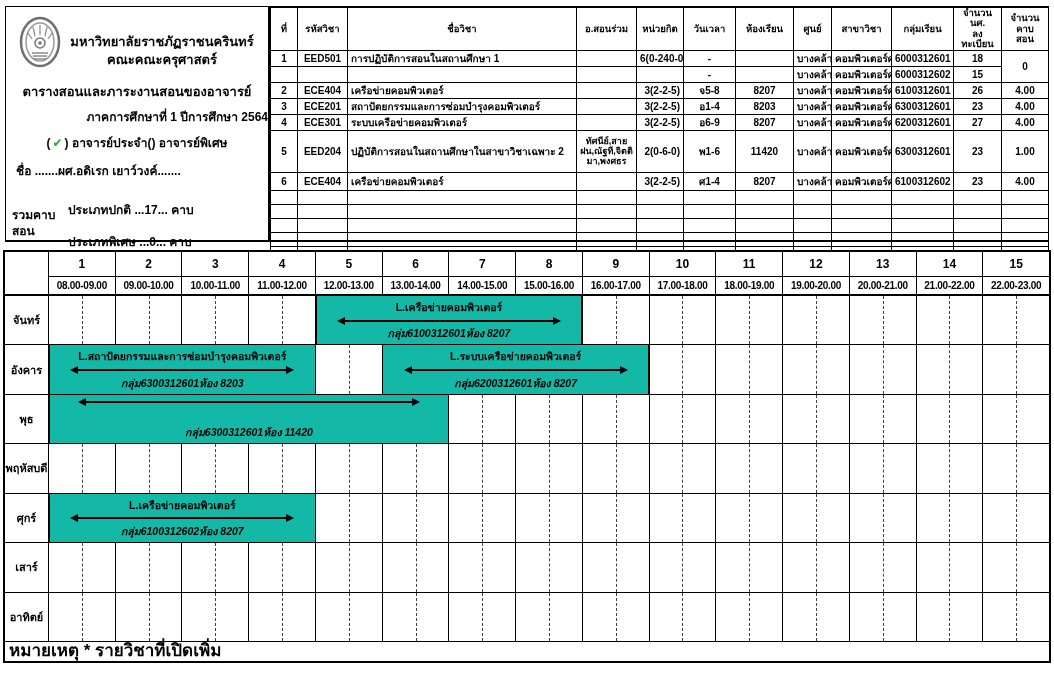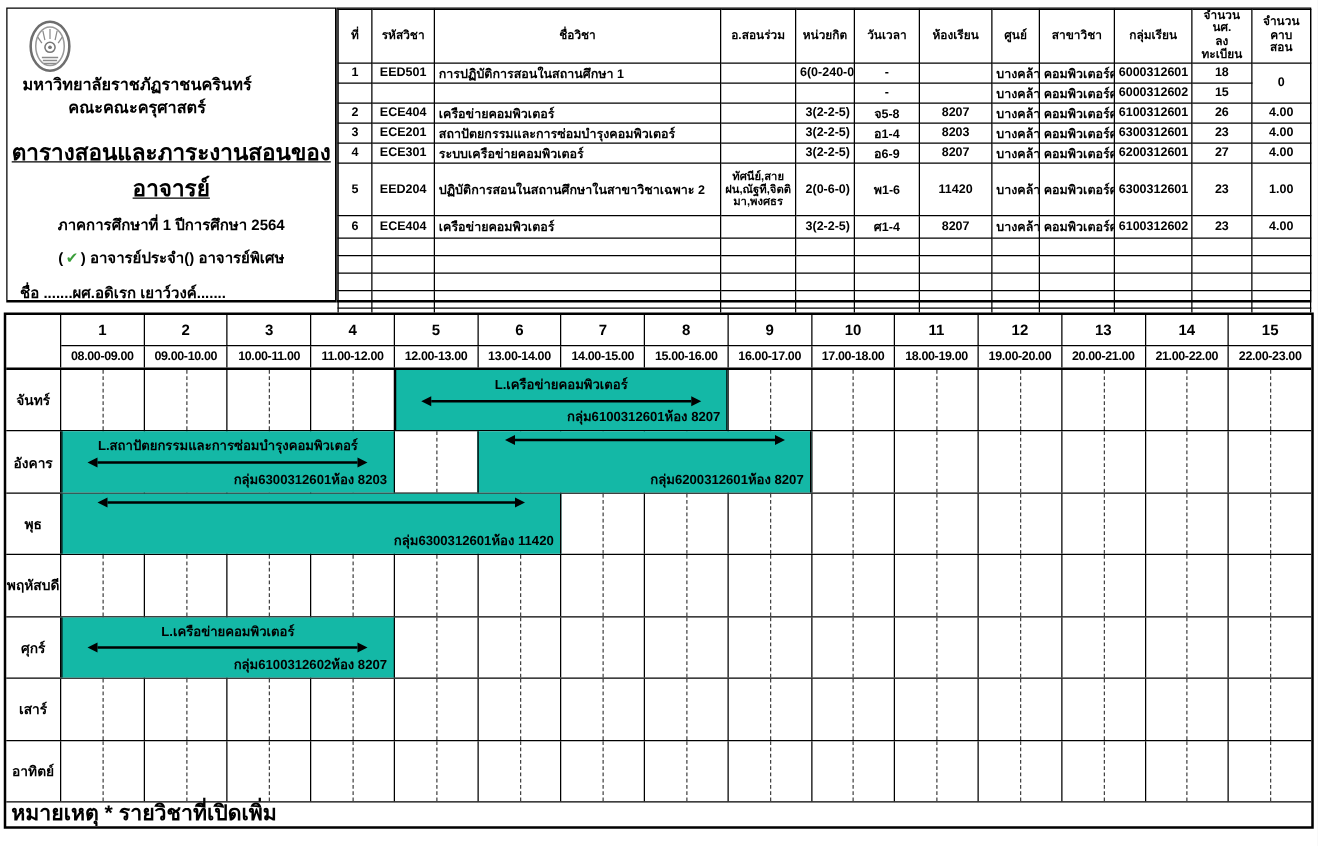--- a/index.html
+++ b/index.html
@@ -8,25 +8,25 @@
     position: relative; width: 1054px; height: 677px; background: #fff;
     font-family: "Liberation Sans", "DejaVu Sans", sans-serif;
     font-weight: 700; color: #000;
   }
 
   
   .info-box {
     position: absolute; left: 5px; top: 6px; width: 264px; height: 236px;
     border: 1px solid #000; border-bottom: 2px solid #000; background: #fff;
   }
-  .u-header { display: flex; align-items: flex-start; margin: 8px 6px 0 12px; flex-direction: column; }
+  .u-header { display: flex; align-items: flex-end; margin: 8px 6px 0 12px; }
   .logo { width: 44px; height: 54px; flex: 0 0 44px; }
   .u-names { flex: 1; text-align: center; font-size: 13px; line-height: 1.4; }
-  .doc-title { text-align: center; font-size: 18px; margin-top: 12px; text-decoration: underline; }
-  .semester { text-align: center; font-size: 12px; margin-top: 5px; }
+  .doc-title { text-align: center; font-size: 13px; margin-top: 12px; }
+  .semester { text-align: right; font-size: 12px; margin-top: 5px; }
   .type-line { text-align: center; font-size: 12px; margin-top: 7px; }
   .type-line .check { color: #3a9e3a; padding: 0 2px; }
   .type-line .special { }
   .name-line { font-size: 12px; margin: 9px 0 0 10px; }
   .total { display: flex; margin: 20px 0 0 6px; }
   .total-label { width: 56px; font-size: 12px; white-space: pre-line; padding-top: 8px; line-height: 1.3; }
   .total-lines { font-size: 12px; }
   .total-lines .tline { margin-bottom: 13px; }
 
   
@@ -74,21 +74,21 @@
     position: absolute; top: 0; bottom: 0; z-index: 2; background: #14b8a6;
     border-left: 1px solid #000; border-right: 1px solid #000;
     display: flex; flex-direction: column; justify-content: space-between;
     padding: 3px 5px 2px;
   }
   .block-title { text-align: center; font-size: 10.5px; white-space: nowrap; overflow: hidden; }
   .block-arrow { display: flex; align-items: center; width: 88%; margin: 0 auto; }
   .arrow-line { flex: 1; border-top: 2px solid #000; }
   .ah-left { width: 0; height: 0; border-top: 4px solid transparent; border-bottom: 4px solid transparent; border-right: 8px solid #000; }
   .ah-right { width: 0; height: 0; border-top: 4px solid transparent; border-bottom: 4px solid transparent; border-left: 8px solid #000; }
-  .block-bottom { display: flex; justify-content: flex-end; font-size: 10.5px; white-space: nowrap; }
+  .block-bottom { display: flex; justify-content: center; font-size: 10.5px; white-space: nowrap; font-style: italic; }
 
   .t-footer { flex: 0 0 19px; font-size: 17px; line-height: 18px; padding-left: 4px; }
 </style>
 </head>
 <body>
 
 <div class="page">
 
   <div class="info-box">
     <div class="u-header">
@@ -434,20 +434,21 @@
               <span class="ah-left"></span>
               <span class="arrow-line"></span>
               <span class="ah-right"></span>
             </div>
           <div class="block-bottom">
             <span>กลุ่ม6300312601</span>
             <span>ห้อง 8203</span>
           </div>
         </div>
         <div class="block" style="left: 33.3333%; width: 26.6667%;">
+          <div class="block-title">L.ระบบเครือข่ายคอมพิวเตอร์</div>
           <div class="block-arrow">
               <span class="ah-left"></span>
               <span class="arrow-line"></span>
               <span class="ah-right"></span>
             </div>
           <div class="block-bottom">
             <span>กลุ่ม6200312601</span>
             <span>ห้อง 8207</span>
           </div>
         </div>

